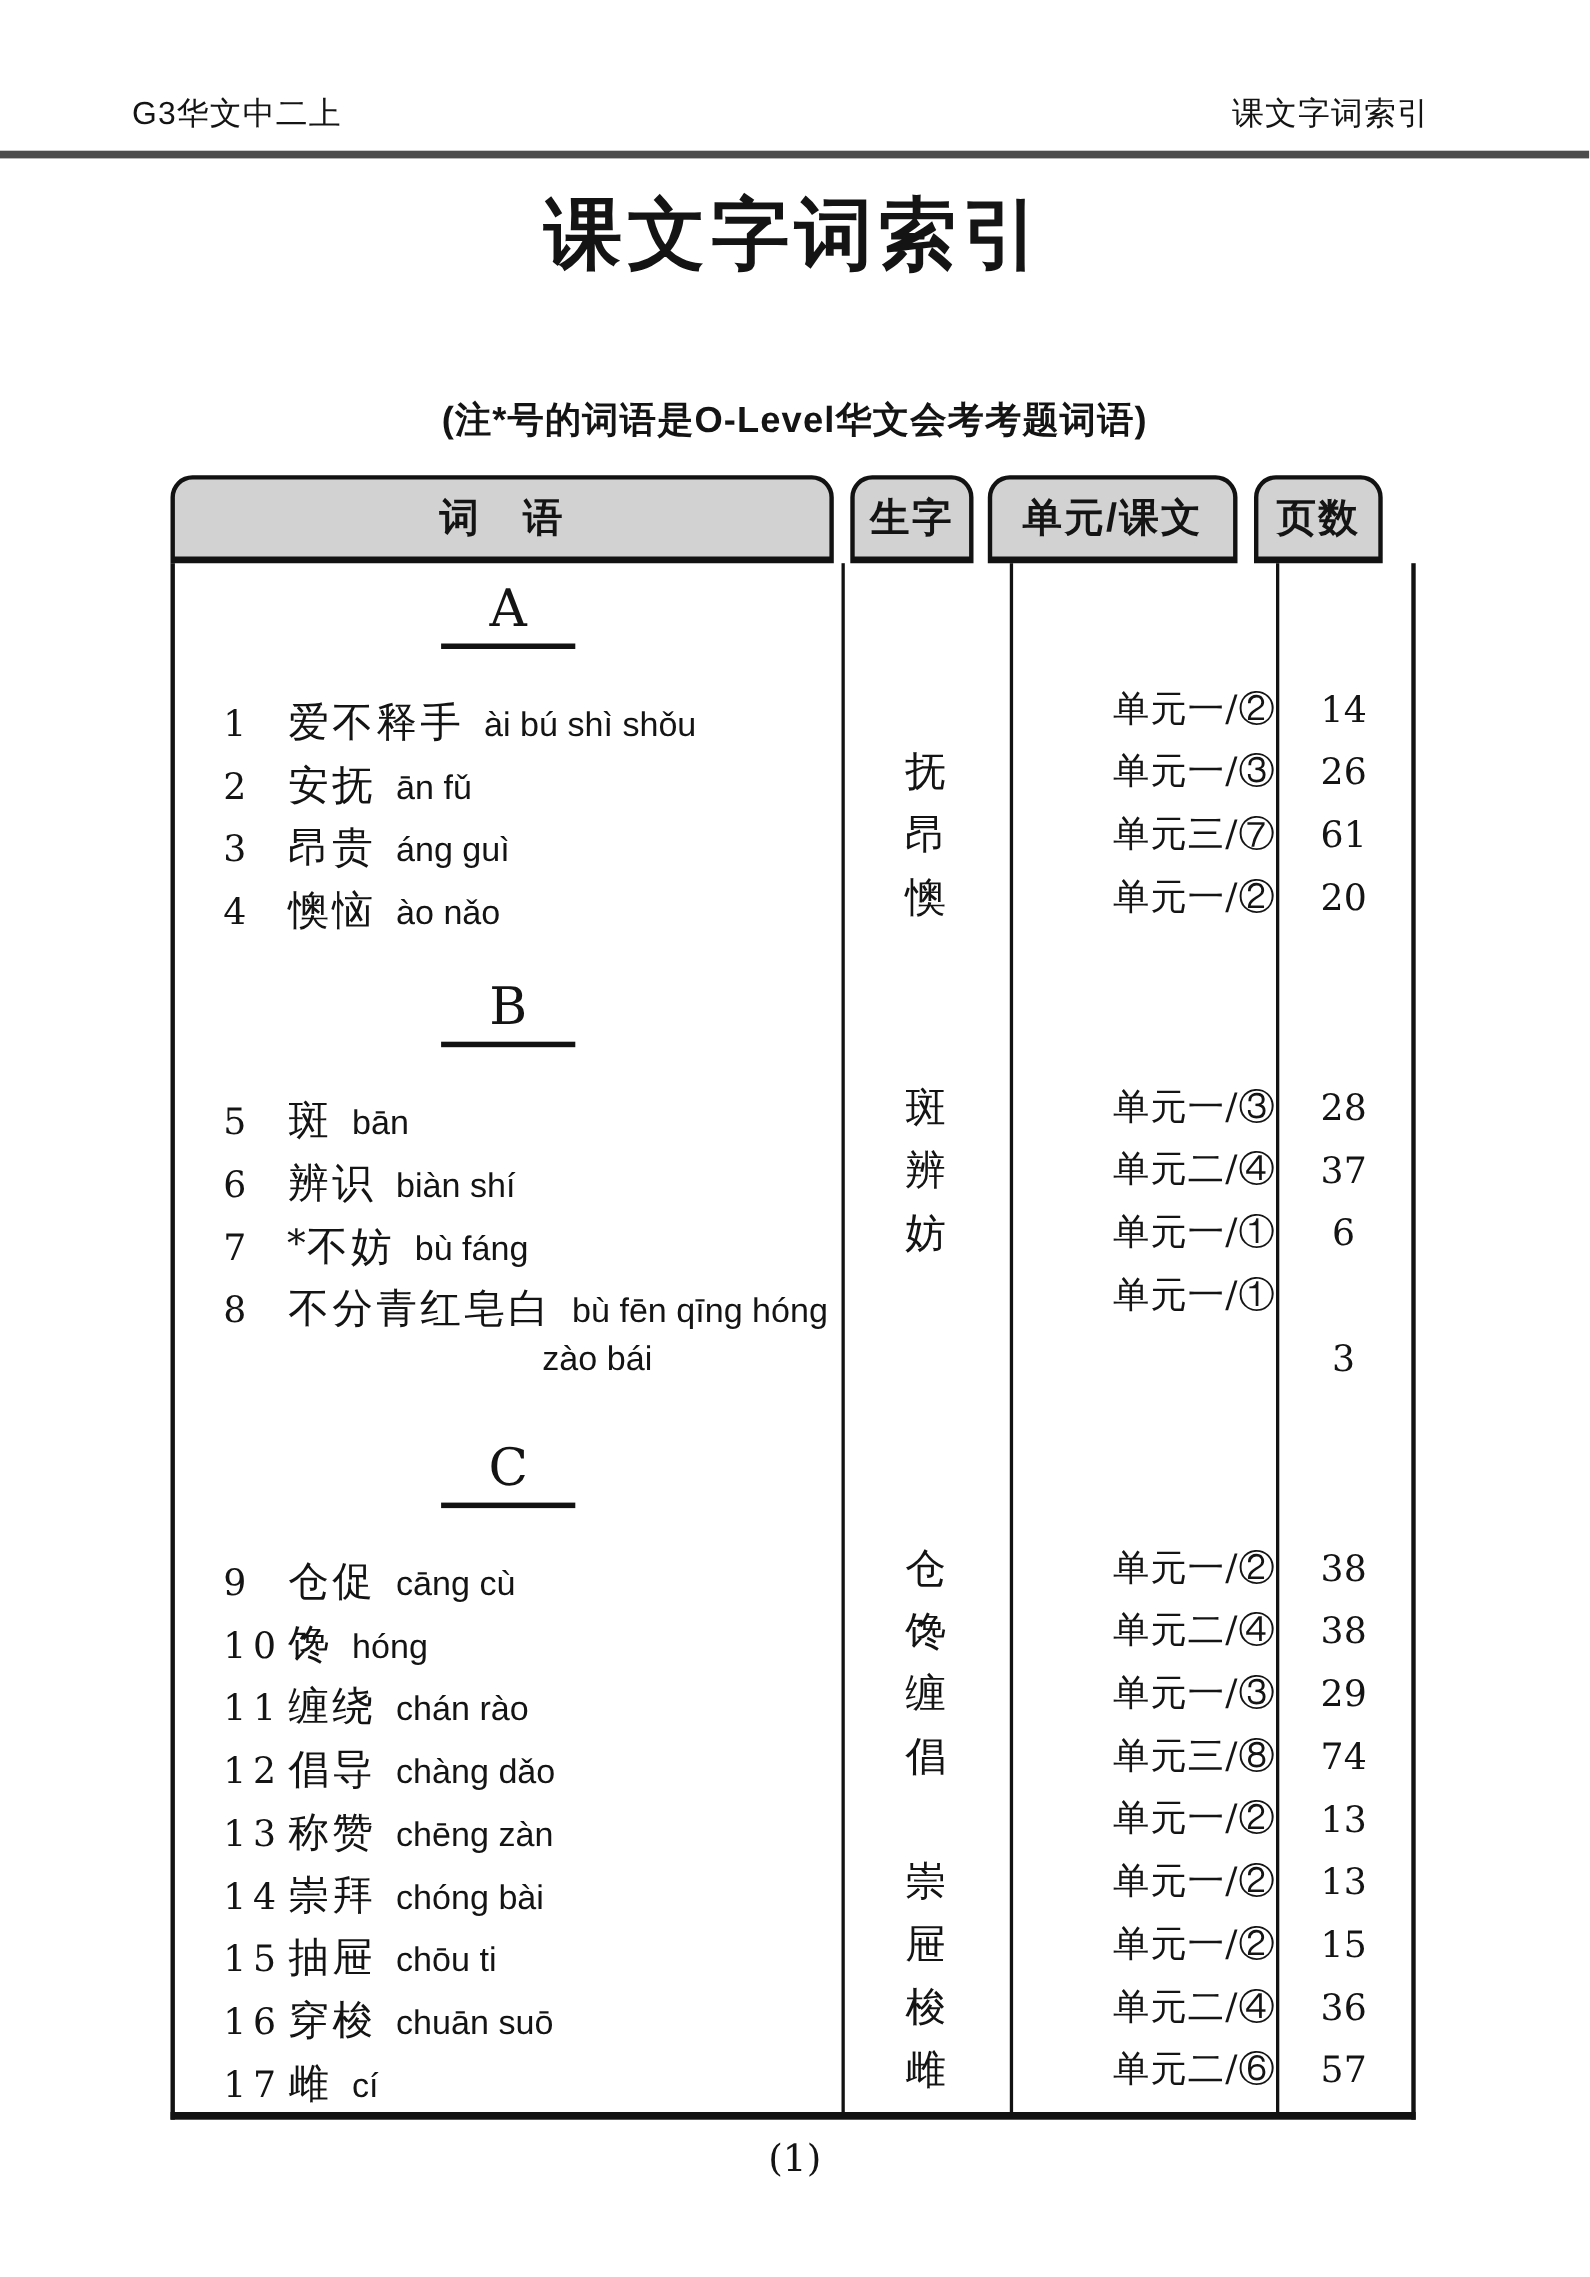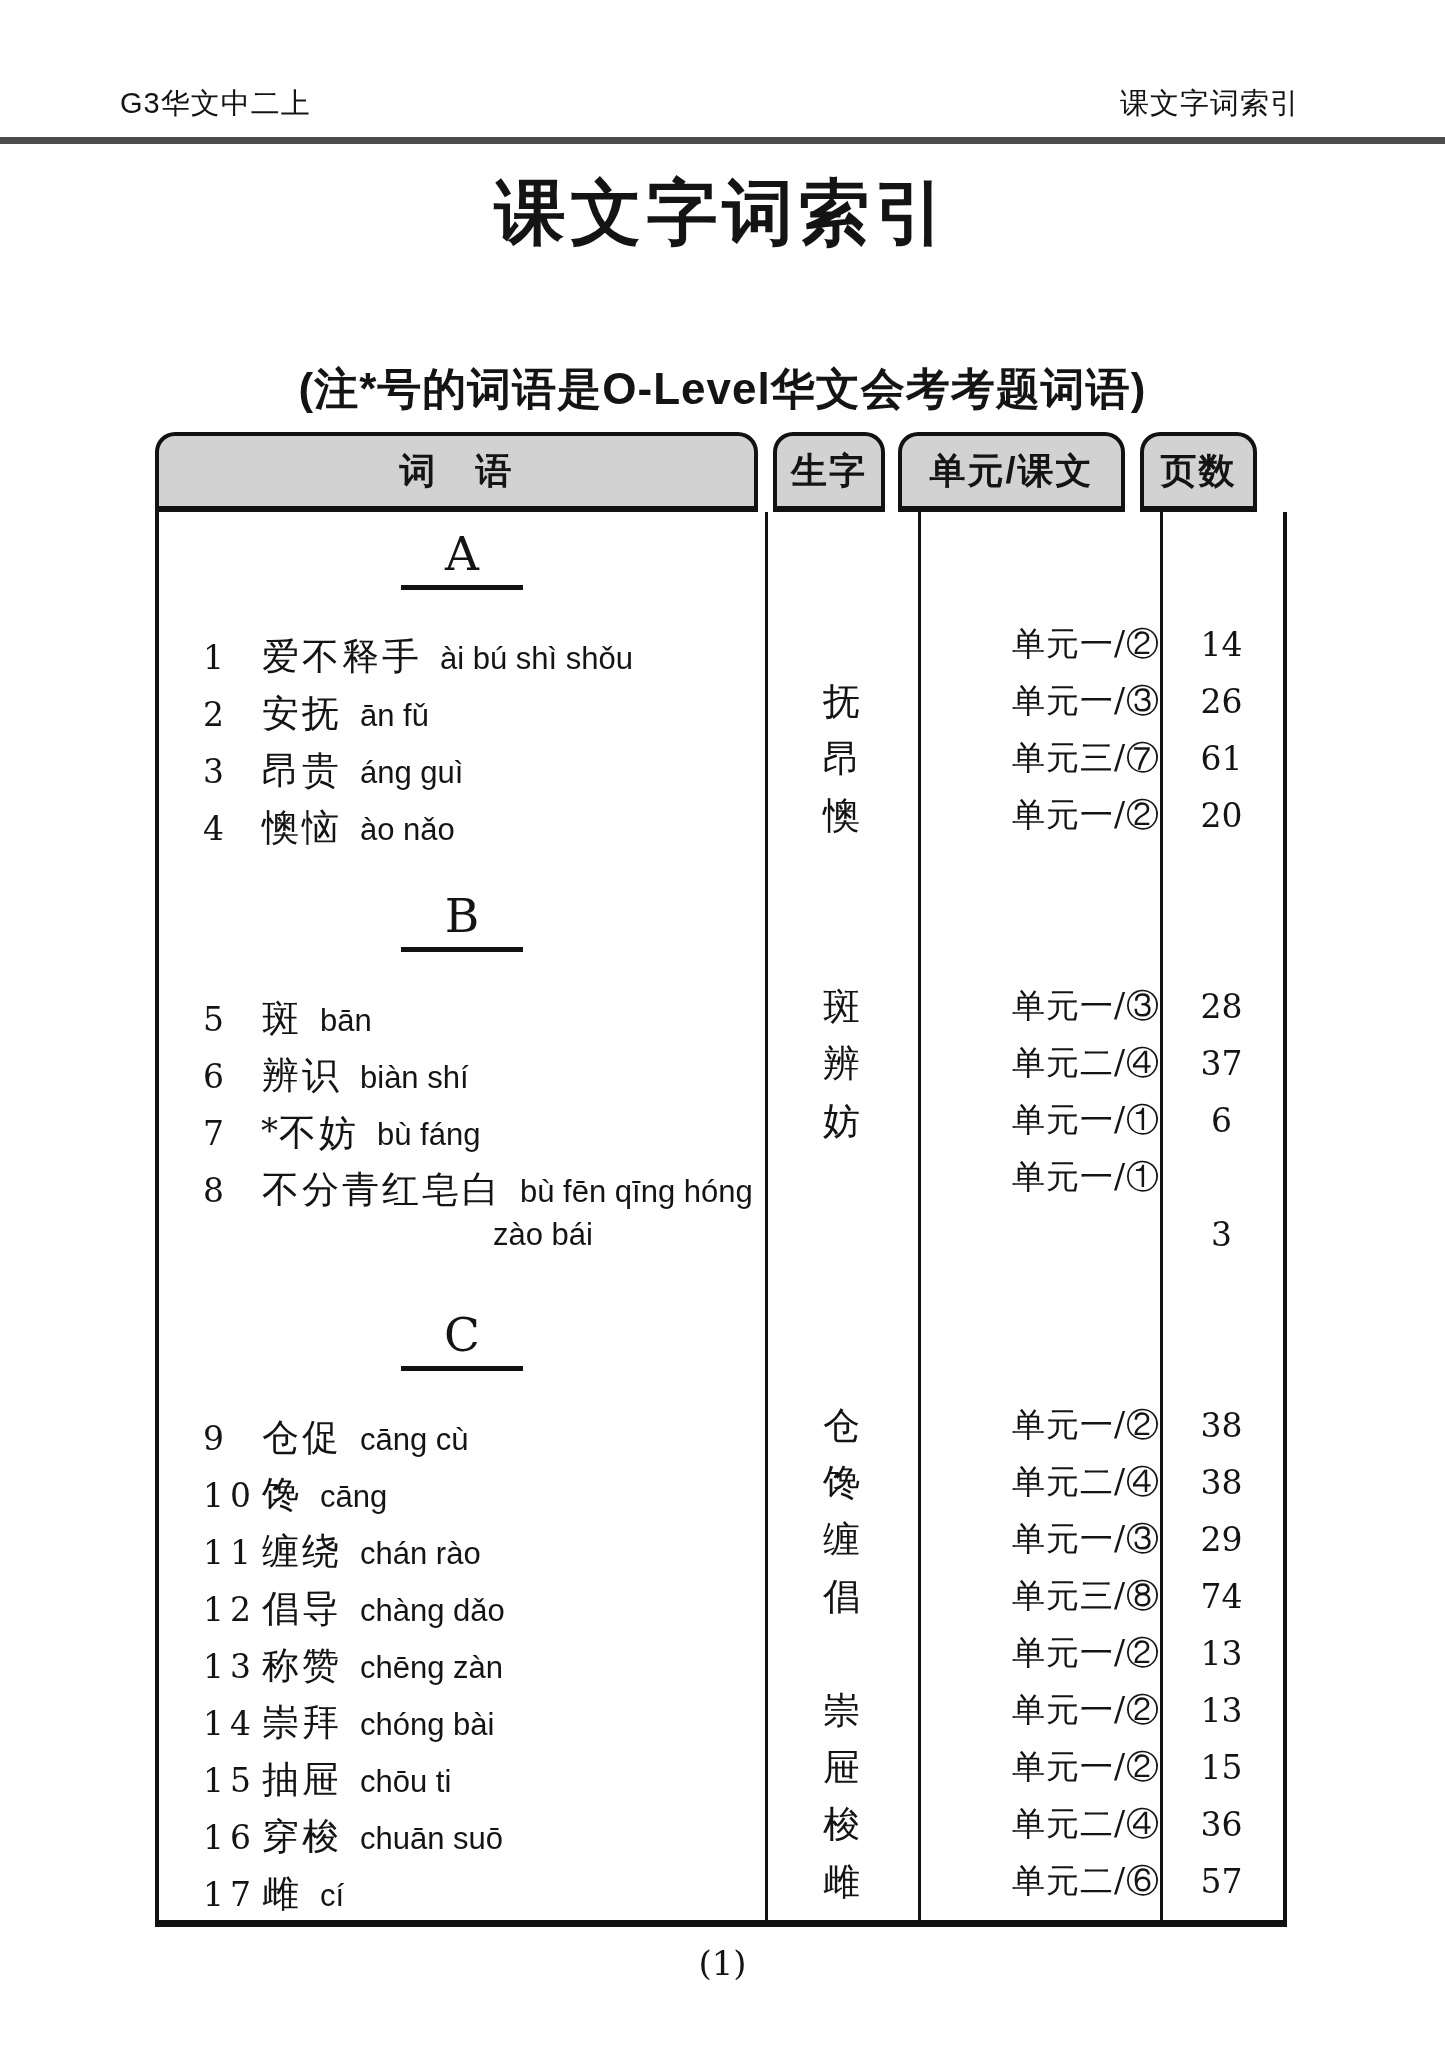--- a/index.html
+++ b/index.html
@@ -2,21 +2,21 @@
 <html><head>
 <meta charset="utf-8">
 <style>
   html,body { margin:0; padding:0; background:#ffffff; }
   .page { position:relative; width:1445px; height:2070px; background:#ffffff; color:#141414; overflow:hidden; }
 
   .page-header { position:absolute; top:84px; left:120px; right:145px; display:flex; justify-content:space-between; font-family:"Liberation Sans",sans-serif; font-size:29px; font-weight:500; letter-spacing:1px; }
   .top-rule { position:absolute; top:137px; left:0; width:1445px; height:7px; background:#4c4c4c; }
 
   .doc-title { position:absolute; top:166px; left:0; width:1445px; text-align:center; font-family:"Liberation Sans",sans-serif; font-size:71px; font-weight:900; letter-spacing:5px; }
-  .doc-subtitle { position:absolute; top:360px; left:0; width:1445px; text-align:center; font-family:"Liberation Sans",sans-serif; font-size:44px; font-weight:600; letter-spacing:1px; }
+  .doc-subtitle { position:absolute; top:360px; left:0; width:1445px; text-align:center; font-family:"Liberation Sans",sans-serif; font-size:33px; font-weight:600; letter-spacing:1px; }
 
   .index-table { position:absolute; left:155px; top:432px; width:1132px; }
   .thead { display:flex; height:80px; box-sizing:border-box; }
   .th { background:#d2d2d2; border:4px solid #121212; border-bottom-width:6px; border-radius:20px 20px 0 0; display:flex; align-items:center; justify-content:center; font-family:"Liberation Sans",sans-serif; font-weight:bold; font-size:36px; letter-spacing:2px; box-sizing:border-box; }
   .th-1 { width:603px; }
   .th-2 { width:112px; margin-left:15px; }
   .th-3 { width:227px; margin-left:13px; }
   .th-4 { width:117px; margin-left:15px; }
 
   .tbody { position:relative; box-sizing:border-box; border-left:4px solid #121212; border-right:4px solid #121212; border-bottom:7px solid #121212; padding:14px 0 10px 0; }
@@ -200,21 +200,21 @@
           </div>
         <div class="c2">仓</div>
         <div class="c3">单元一/②</div>
         <div class="c4">38</div>
       </div>
       <div class="row">
         <div class="c1">
             <span class="num">10</span>
             <span class="star"></span>
             <span class="word">馋</span>
-            <span class="pinyin">cāng</span>
+            <span class="pinyin">hóng</span>
           </div>
         <div class="c2">馋</div>
         <div class="c3">单元二/④</div>
         <div class="c4">38</div>
       </div>
       <div class="row">
         <div class="c1">
             <span class="num">11</span>
             <span class="star"></span>
             <span class="word">缠绕</span>

